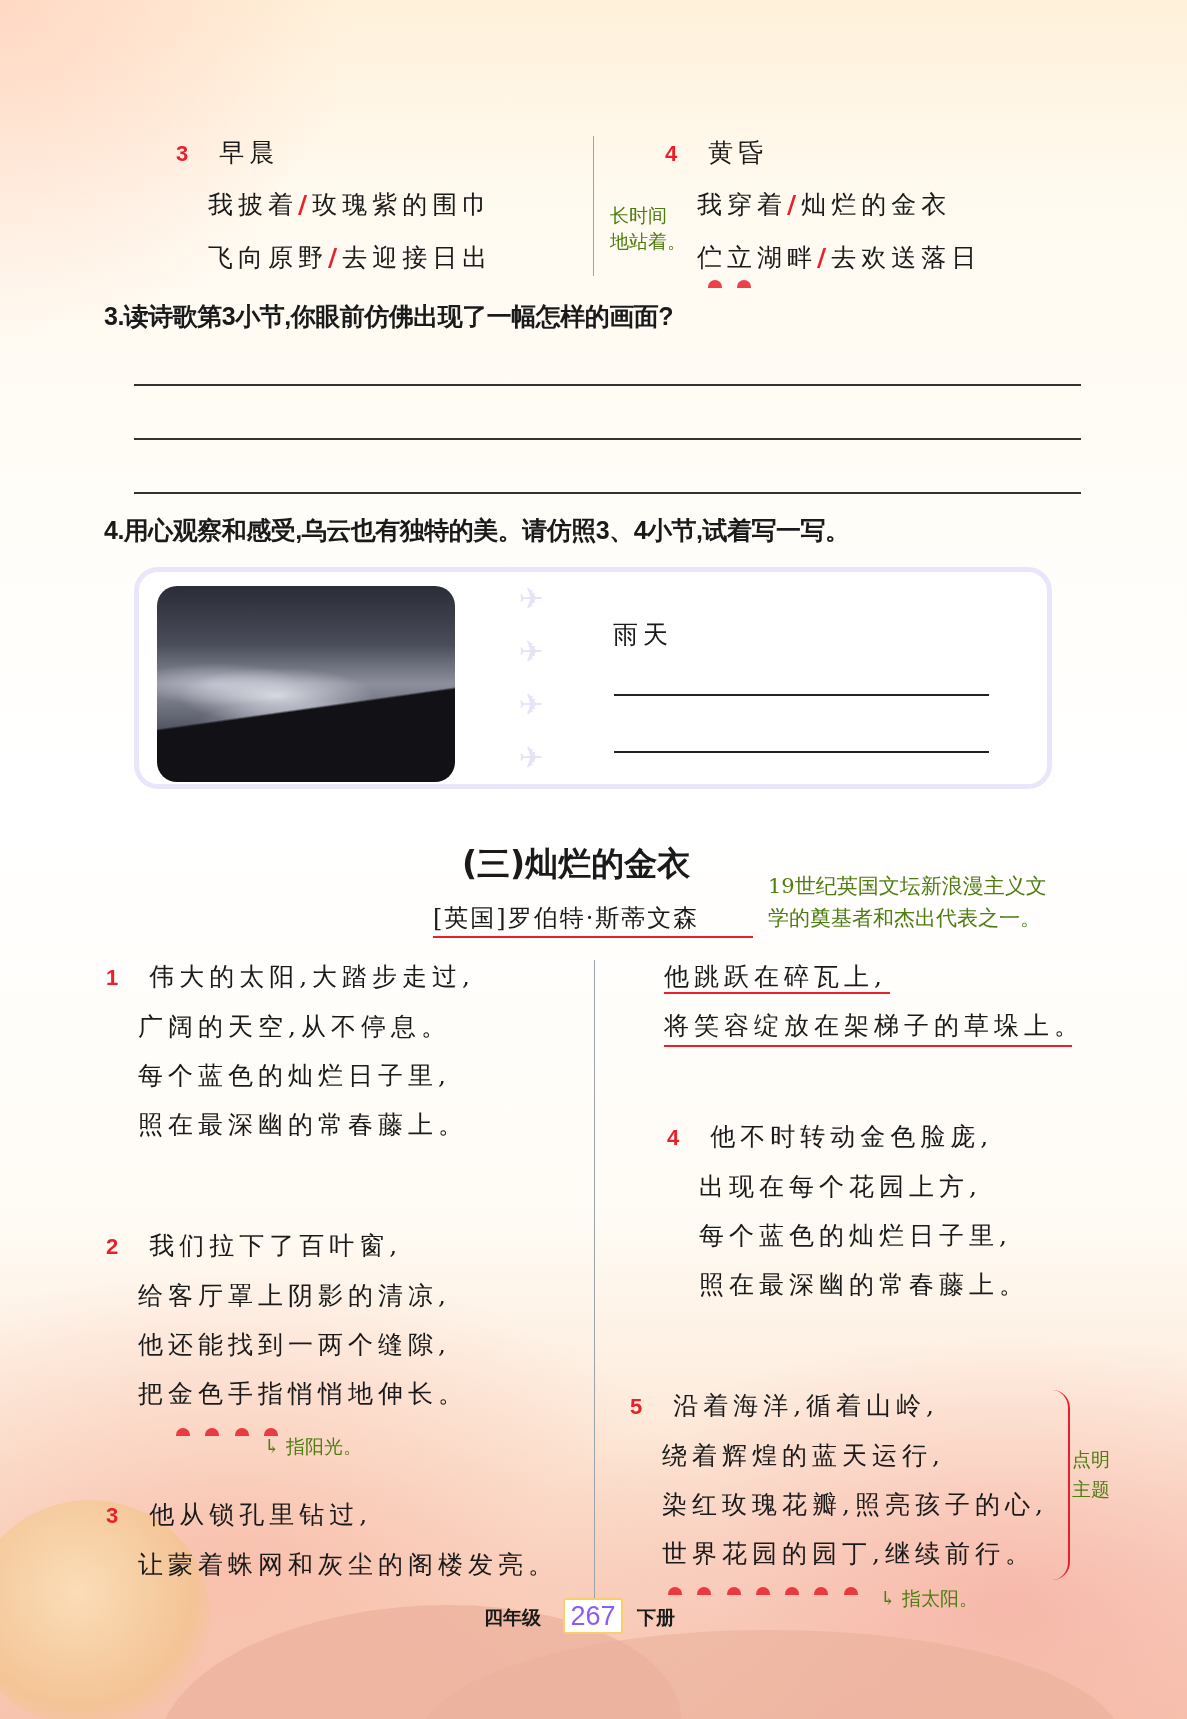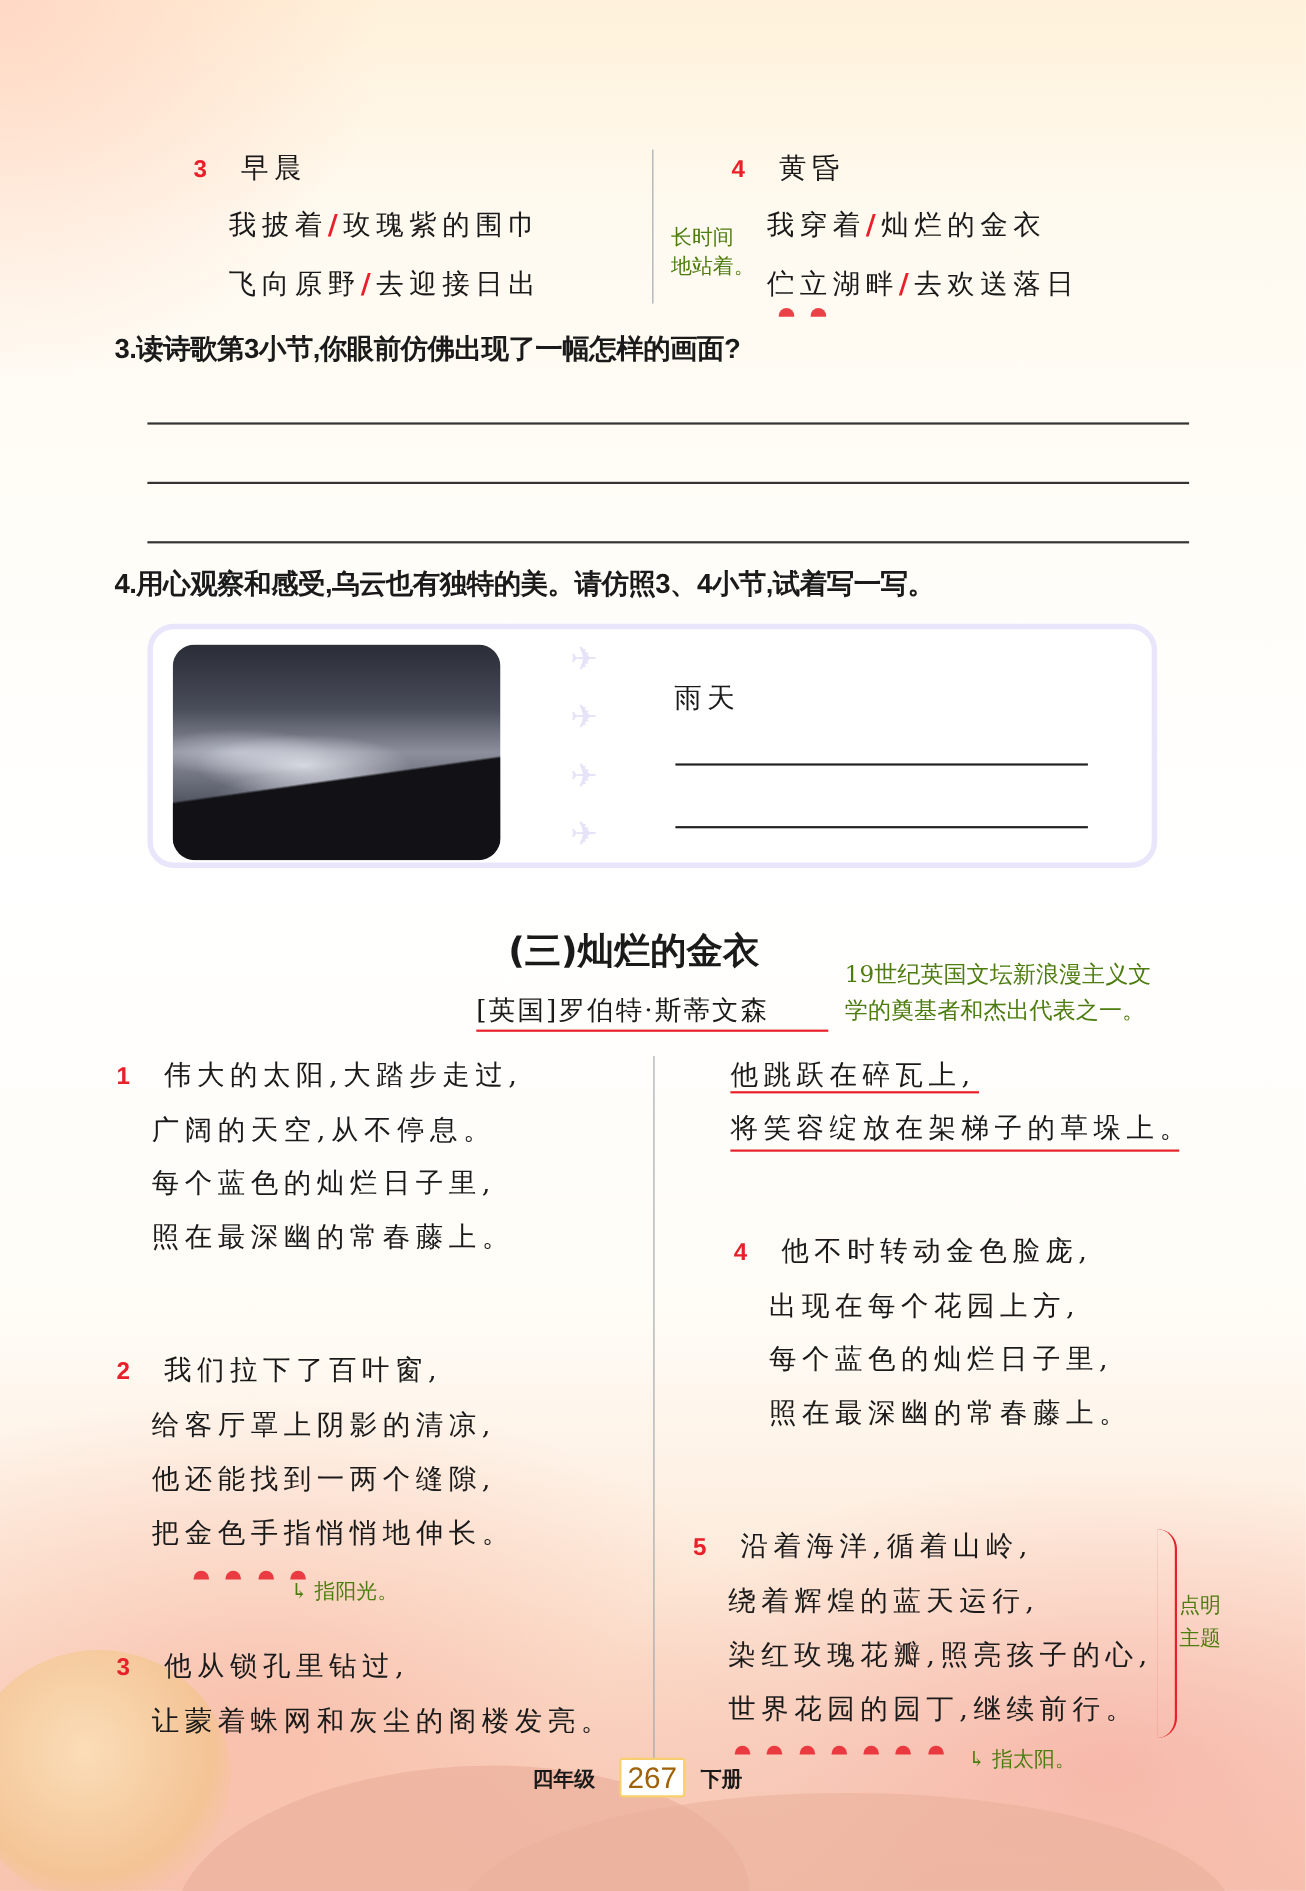--- a/index.html
+++ b/index.html
@@ -44,21 +44,21 @@
   .birds { position: absolute; left: 378px; top: 0; width: 28px; height: 212px; display: flex; flex-direction: column; justify-content: space-around; align-items: center; color: #e6e2f8; font-size: 30px; }
   .write-line { position: absolute; height: 2px; background: #222; }
 
   .title { font-family: "DejaVu Sans", "Liberation Sans", sans-serif; font-weight: bold; font-size: 33px; white-space: nowrap; }
   .author { font-size: 24px; letter-spacing: 2px; white-space: nowrap; }
   .red-underline { position: absolute; height: 2px; background: #e8202a; }
   .dot-mark { display: inline-block; width: 14px; height: 8px; background: #e8202a; border-radius: 8px 8px 0 0; opacity: .85; }
 
   .footer { font-family: "Liberation Sans", "DejaVu Sans", sans-serif; font-weight: bold; font-size: 19px; white-space: nowrap; }
   .pagebox { position: absolute; left: 563px; top: 1598px; width: 60px; height: 36px; background: #fff; border: 2px solid #f7cf6e; border-radius: 3px; text-align: center;
-    font-family: "Liberation Sans", sans-serif; font-size: 27px; line-height: 32px; color: #a16207; }
+    font-family: "Liberation Sans", sans-serif; font-size: 27px; line-height: 32px; color: #8b5cf6; }
   .brace { position: absolute; left: 1052px; top: 1390px; width: 18px; height: 190px; border-right: 2px solid #e8202a; border-radius: 0 18px 18px 0; }
 </style>
 </head>
 <body>
 
 <div class="tree"></div>
 <div class="mountain m1"></div>
 <div class="mountain m2"></div>
 
 <div class="abs poem" style="left:176px; top:128px;">

